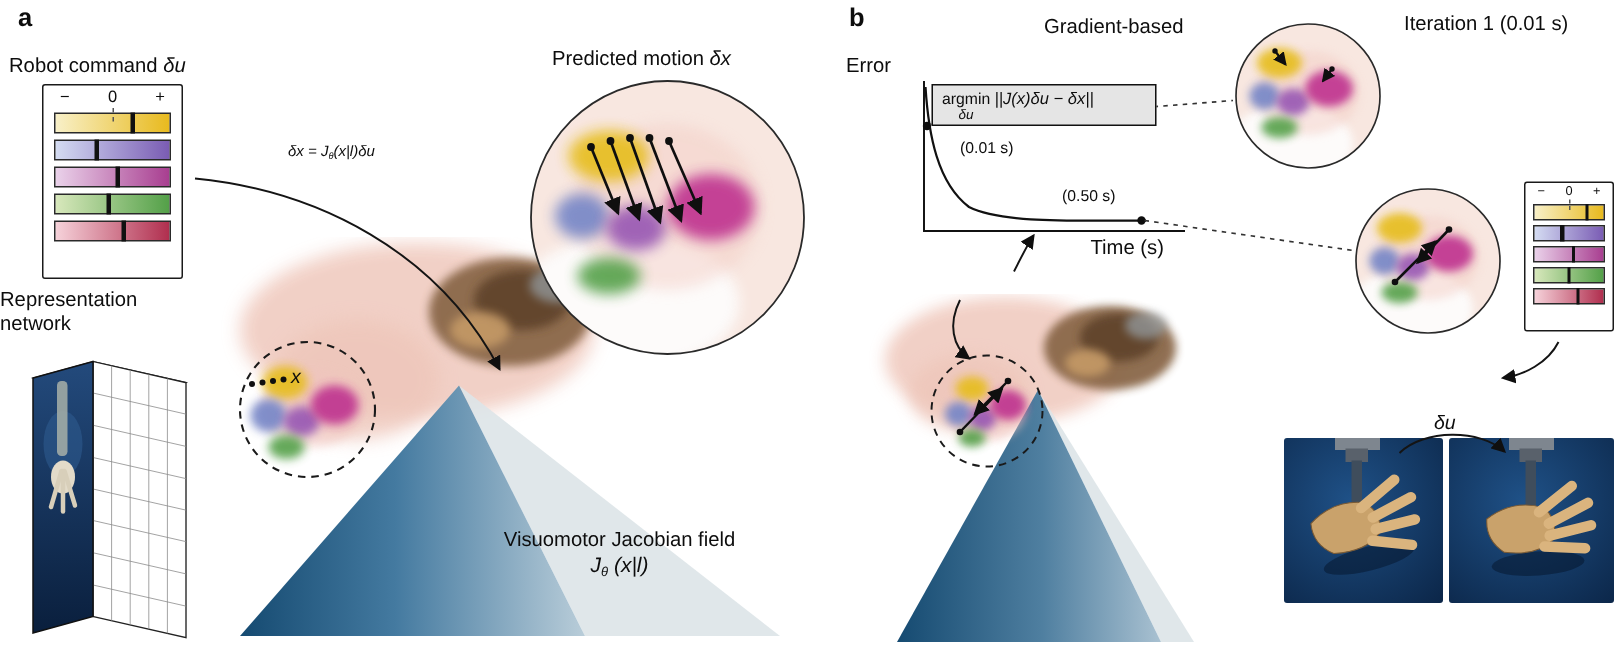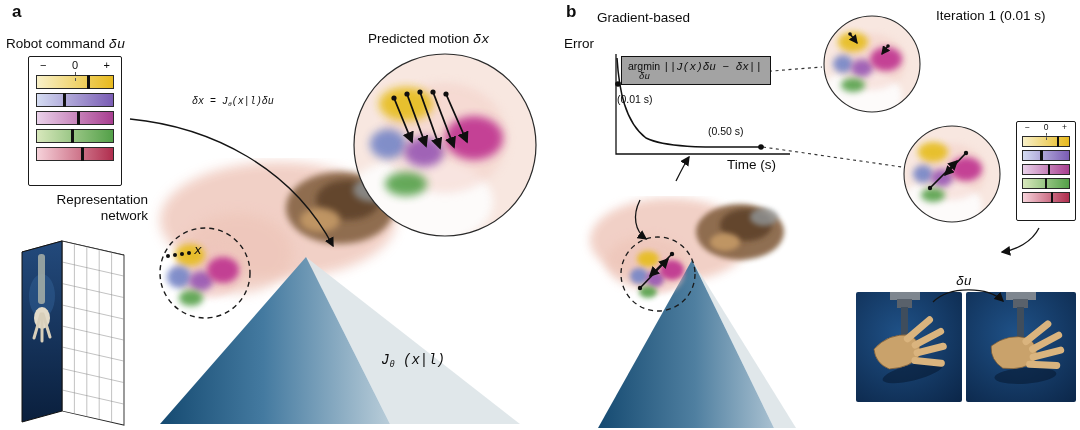--- a/index.html
+++ b/index.html
@@ -1,20 +1,20 @@
 <!DOCTYPE html>
 <html><head>
 <meta charset="utf-8">
 <style>
   html,body {margin:0; padding:0; background:#ffffff;}
   .fig {position:relative; width:1080px; height:430px; background:#fff; overflow:hidden;
         font-family:"Liberation Sans", sans-serif; color:#0d0d0d;}
   .lbl {position:absolute; font-size:13.5px; line-height:1.22; color:#0d0d0d; z-index:10;}
   .panel-letter {position:absolute; font-size:17px; font-weight:700; z-index:10;}
-  .math {font-family:Liberation Mono, monospace; font-style:italic;}
+  .math {font-family:Liberation Sans, sans-serif; font-style:italic;}
   .msub {font-size:0.62em; vertical-align:-0.35em;}
   .tiny {font-size:10.5px;}
 
   .legend {position:absolute; box-sizing:border-box; border:1.3px solid #1a1a1a; border-radius:2px;
            background:#fff; padding:2px 7px 3px; z-index:4;}
   .legend .hdr {display:flex; justify-content:space-between; padding:0 4px; font-size:11px; line-height:1.1; position:relative;}
   .legend .zline {position:absolute; left:50%; top:15px; height:9px; border-left:1.2px dashed #555; z-index:1;}
   .cbar {position:relative; height:14px; margin:4px 0; border:1px solid #2a2a2a; box-sizing:border-box;}
   .cbar .tick {position:absolute; top:-1px; bottom:-1px; width:3px; background:#101010;}
   .g1 {background:linear-gradient(90deg,#f8f0c8,#e8ba1e);}
@@ -22,21 +22,21 @@
   .g3 {background:linear-gradient(90deg,#ead2ea,#a83e90);}
   .g4 {background:linear-gradient(90deg,#d8e8bc,#53a048);}
   .g5 {background:linear-gradient(90deg,#f6d2da,#b02e4e);}
   .legend.small {padding:1px 5px 2px;}
   .legend.small .hdr {font-size:8.5px; padding:0 3px;}
   .legend.small .zline {top:11px; height:7px;}
   .legend.small .cbar {height:11px; margin:3.2px 0; border-width:0.8px;}
   .legend.small .cbar .tick {width:2.2px;}
 
   .argmin-box {position:absolute; left:621px; top:56px; width:150px; box-sizing:border-box;
-               border:1.1px solid #111; background:#a3a3a3; padding:3px 6px 2px; z-index:10;}
+               border:1.1px solid #111; background:#e5e5e5; padding:3px 6px 2px; z-index:10;}
   .argmin-row {font-size:10.5px; white-space:nowrap;}
   .argmin-row .math {font-size:11px;}
   .argmin-sub {font-size:9px; margin-left:11px; margin-top:-1px;}
 
   .photo {position:absolute; border-radius:2px; overflow:hidden; z-index:3;}
   .connectors {position:absolute; left:0; top:0; z-index:8; pointer-events:none;}
   svg.scene {position:absolute; z-index:1;}
   svg.overlay {position:absolute; z-index:6;}
 </style>
 </head>
@@ -65,21 +65,21 @@
         <span class="tick" style="left:52%"></span>
       </div>
     <div class="cbar g4">
         <span class="tick" style="left:45%"></span>
       </div>
     <div class="cbar g5">
         <span class="tick" style="left:58%"></span>
       </div>
   </div>
 
-  <div class="lbl" style="left:16px;top:192px;width:132px;text-align:right">Representation network</div>
+  <div class="lbl" style="left:0px;top:192px;width:132px;text-align:left">Representation network</div>
 
   <svg class="scene" style="left:12px;top:226px" width="120" height="200" viewBox="0 0 120 200">
     <defs>
       <linearGradient id="pg" x1="0" y1="0" x2="0" y2="1">
         <stop offset="0" stop-color="#234a7c"></stop>
           <stop offset="1" stop-color="#0a1f3d"></stop>
       </linearGradient>
     </defs>
     <polygon points="10,26 50,15 112,29 72,42" fill="#fbfbfb" stroke="#222" stroke-width="0.8"></polygon>
     <g transform="translate(50,15) skewY(12.8)">
@@ -182,44 +182,45 @@
           <circle cx="83" cy="42" r="2.6"></circle>
           <circle cx="96" cy="44" r="2.6"></circle>
       </g>
     </g>
     <circle cx="95" cy="95" r="91" fill="none" stroke="#2a2a2a" stroke-width="1.2"></circle>
   </svg>
 
   <div class="lbl" style="left:368px;top:31px;white-space:nowrap"><span>Predicted motion </span><span class="math">δx</span></div>
 
   <div class="lbl" style="left:328px;top:352px;width:170px;text-align:center">
+    <div>Visuomotor Jacobian field</div>
     <div class="math" style="font-size:14px"><span>J</span><span class="msub">θ</span><span> (x|l)</span></div>
   </div>
 
   <div class="panel-letter" style="left:566px;top:2px">b</div>
 
-  <div class="lbl" style="left:597px;top:10px;width:192px;text-align:left">
+  <div class="lbl" style="left:597px;top:10px;width:192px;text-align:right">
     <div>Gradient-based</div>
   </div>
 
   <div class="lbl" style="left:564px;top:36px">Error</div>
 
   <svg class="scene" style="left:600px;top:50px" width="196" height="114" viewBox="0 0 196 114">
     <path d="M16,4 L16,104 L190,104" fill="none" stroke="#111" stroke-width="1.3"></path>
     <path d="M17,8 C19,40 25,72 46,88 C68,99 116,97 164,97" fill="none" stroke="#111" stroke-width="1.5"></path>
     <circle cx="18" cy="34" r="2.8" fill="#0d0d0d"></circle>
     <circle cx="161" cy="97" r="2.8" fill="#0d0d0d"></circle>
   </svg>
 
   <div class="argmin-box">
     <div class="argmin-row"><span>argmin</span> <span class="math">||J(x)δu − δx||</span></div>
     <div class="argmin-sub math">δu</div>
   </div>
 
-  <div class="lbl tiny" style="left:617px;top:93px">(0.01 s)</div>
+  <div class="lbl tiny" style="left:640px;top:93px">(0.01 s)</div>
   <div class="lbl tiny" style="left:708px;top:125px">(0.50 s)</div>
   <div class="lbl" style="left:727px;top:157px">Time (s)</div>
 
 
   <svg class="scene" style="left:578px;top:196px" width="218" height="234" viewBox="0 0 218 234">
     <defs>
       <filter id="bB" x="-80%" y="-80%" width="260%" height="260%">
           <feGaussianBlur stdDeviation="5"></feGaussianBlur>
         </filter>
       <filter id="bB2" x="-80%" y="-80%" width="260%" height="260%">

